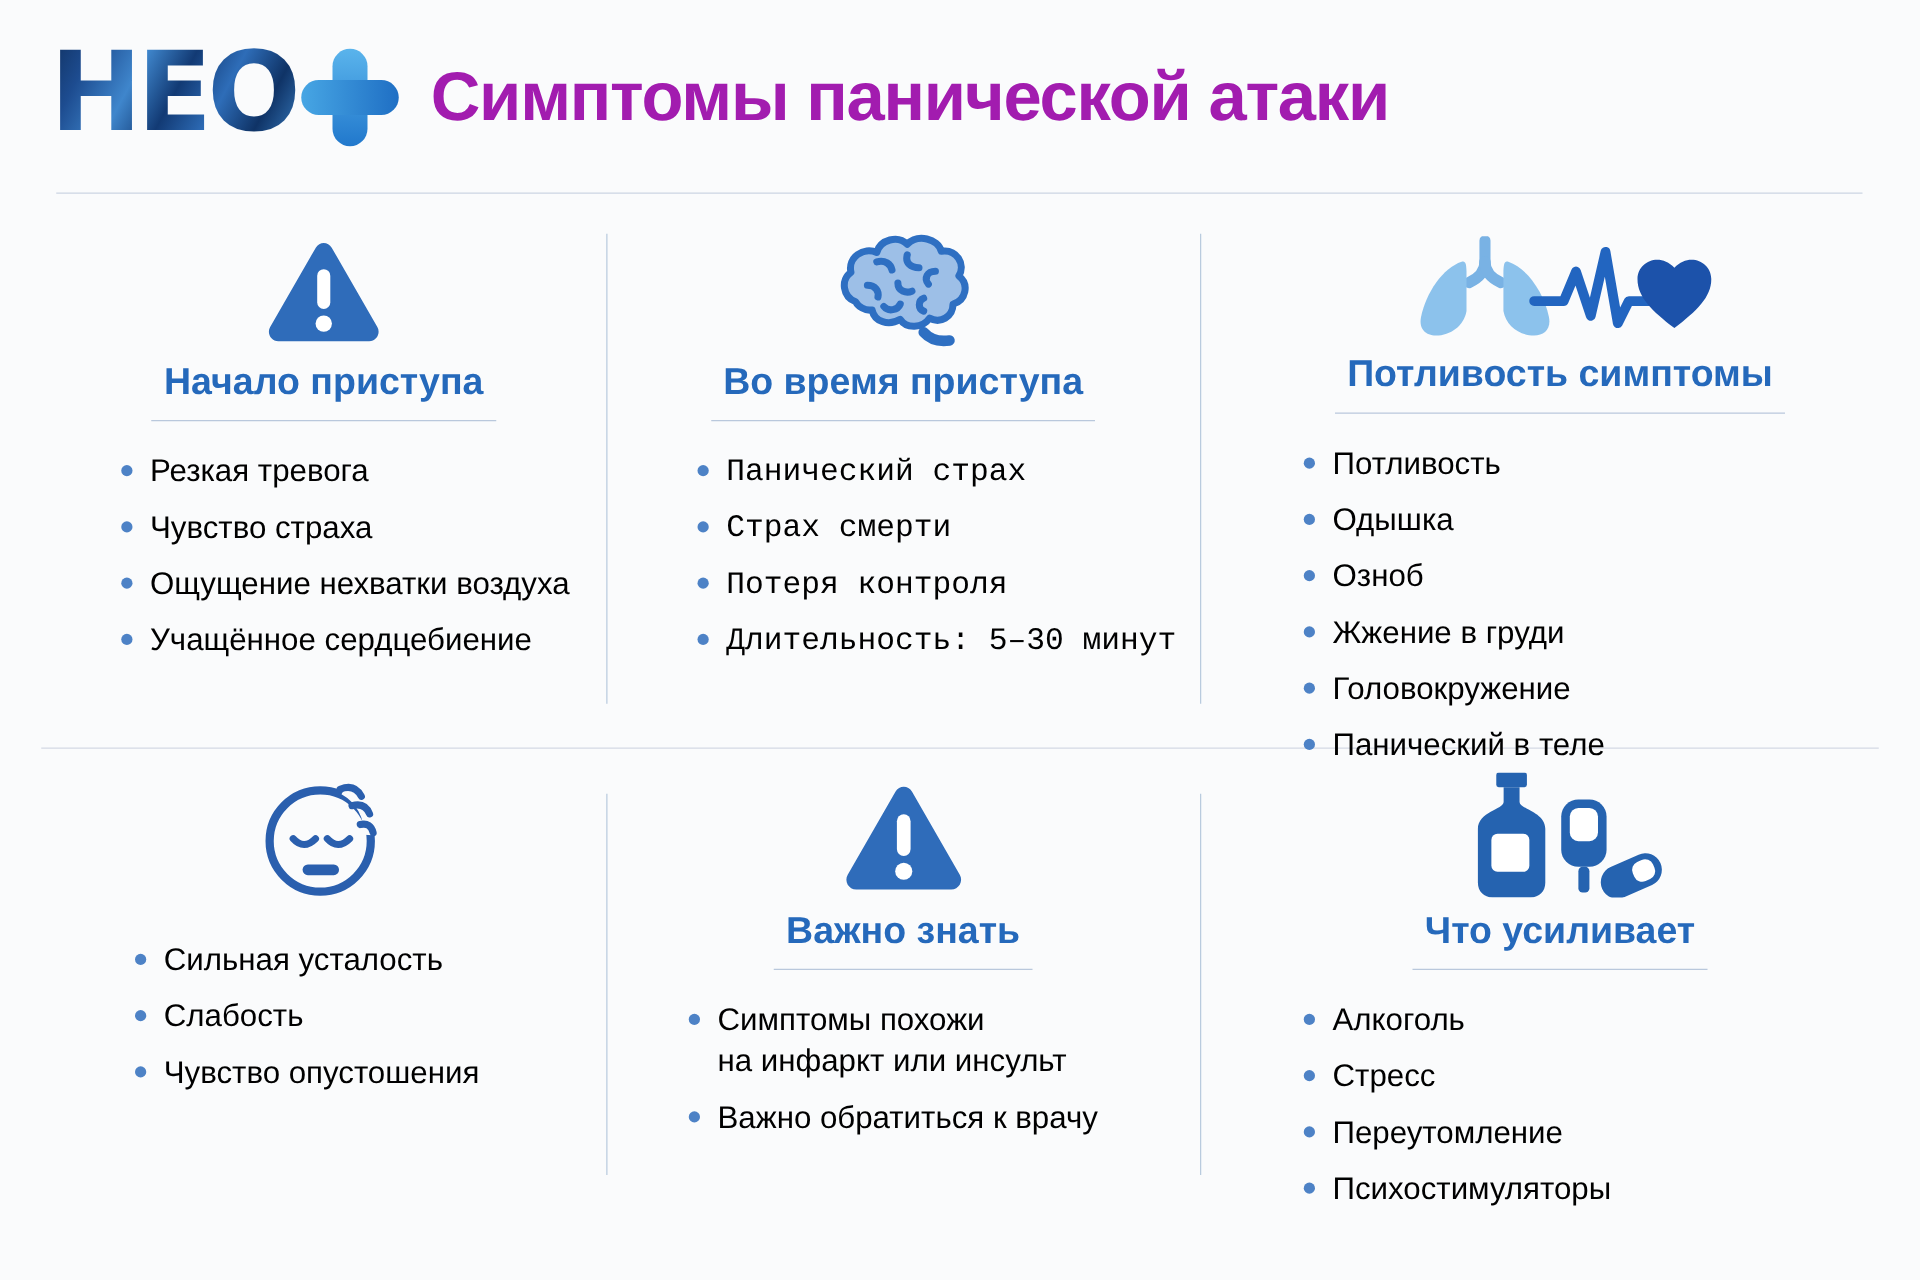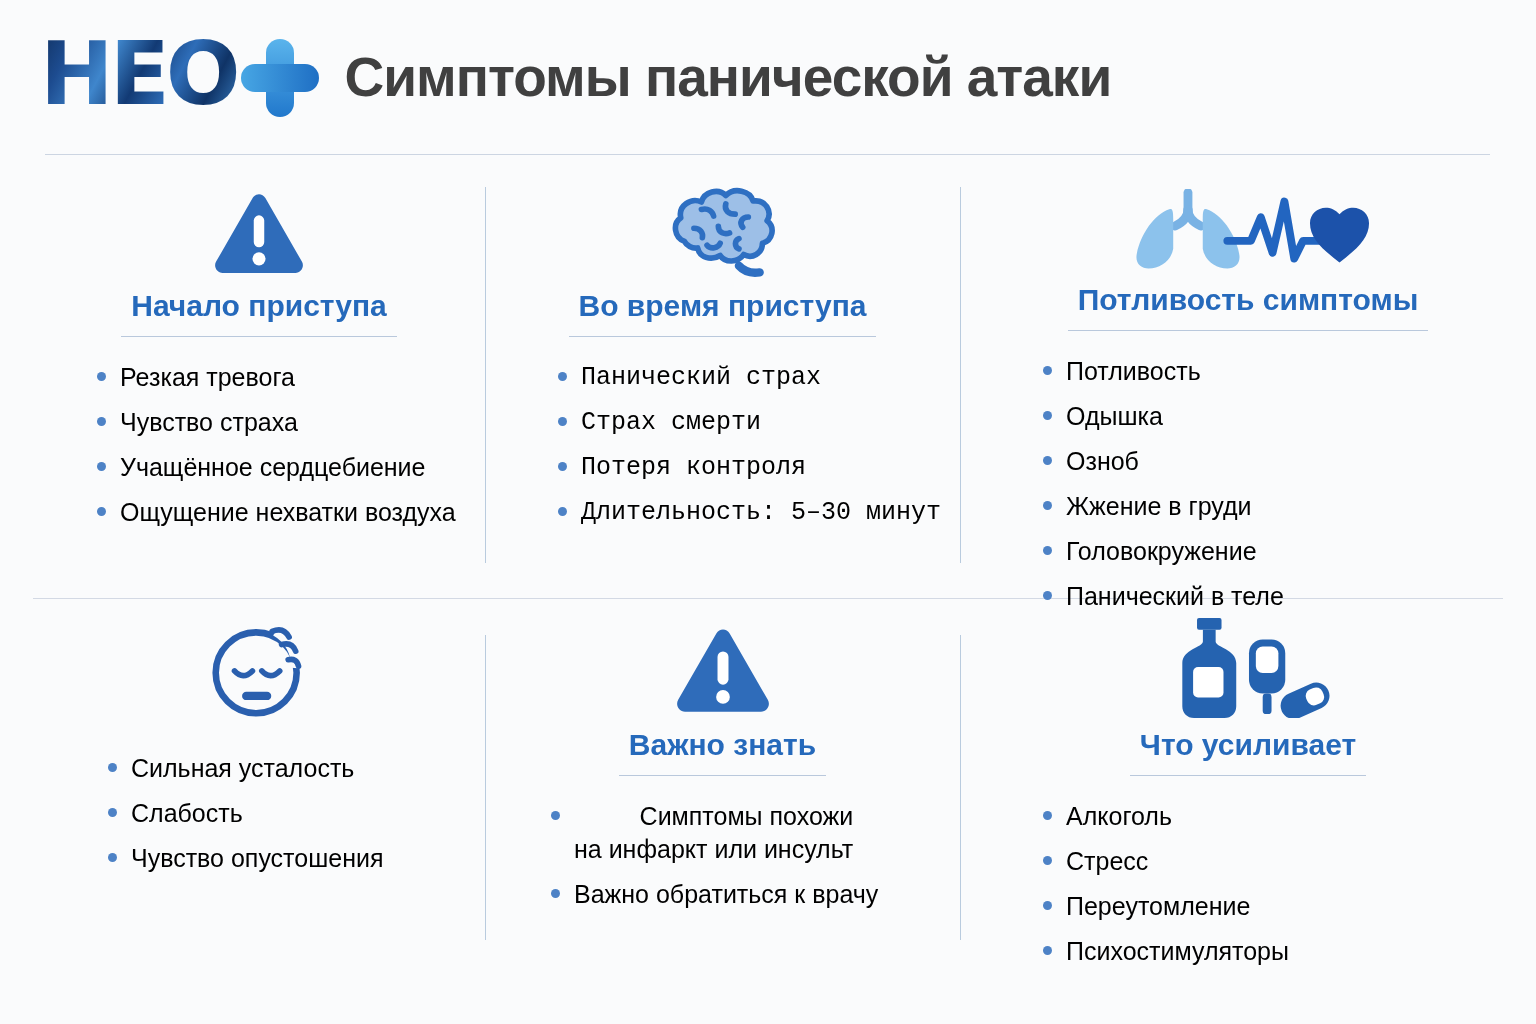--- a/index.html
+++ b/index.html
@@ -31,39 +31,39 @@
     background:linear-gradient(180deg,#5ab4ec,#2178cc);
   }
   .logo-plus::after{
     content:'';position:absolute;top:50%;left:0;transform:translateY(-50%);
     width:78px;height:28px;border-radius:15px;
     background:linear-gradient(90deg,#47a6e4,#1f6fc4);
   }
   .page-title{
     margin:0 0 0 26px;
     font-size:55px;font-weight:bold;letter-spacing:-1px;
-    color:#404040;
+    color:#a21caf;
   }
   .header-rule{margin:0 46px 0 45px;height:1px;background:#ccd5e2;}
 
   
   .grid{
     position:relative;
     display:grid;
     grid-template-columns:452px 475px 576px;
     grid-template-rows:443px 426px;
     margin-left:33px;width:1503px;
   }
   .row-divider{
     position:absolute;left:0;right:33px;top:443px;height:1px;background:#d3d9e4;
   }
   .cell{
     position:relative;
     display:flex;flex-direction:column;align-items:center;
-    box-sizing:border-box;padding-top:34px;text-align:right;
+    box-sizing:border-box;padding-top:34px;
   }
   .cell.r2{padding-top:26px;}
   .cell.vline::before{
     content:'';position:absolute;left:0;top:32px;bottom:35px;width:1px;background:#b9cbde;
   }
   .cell.r2.vline::before{top:37px;bottom:84px;}
 
   .icon-box{height:90px;display:flex;align-items:flex-end;justify-content:center;margin-bottom:10px;}
   .cell.r2 .icon-box{height:94px;}
 
@@ -121,25 +121,25 @@
           <li class="item">
             <span class="bullet"></span>
             <span class="item-text">Резкая тревога</span>
           </li>
           <li class="item">
             <span class="bullet"></span>
             <span class="item-text">Чувство страха</span>
           </li>
           <li class="item">
             <span class="bullet"></span>
+            <span class="item-text">Ощущение нехватки воздуха</span>
+          </li>
+          <li class="item">
+            <span class="bullet"></span>
             <span class="item-text">Учащённое сердцебиение</span>
-          </li>
-          <li class="item">
-            <span class="bullet"></span>
-            <span class="item-text">Ощущение нехватки воздуха</span>
           </li>
         </ul>
     </section>
 
     <section class="cell c2 vline">
       <div class="icon-box">
         <svg width="122" height="94" viewBox="0 0 130 100" aria-hidden="true">
           <path d="M24 60 c-11-4-13-19-4-25 c-3-13 11-22 22-17 c3-11 18-15 26-7 c9-9 26-5 29 6 c13-2 21 11 15 21 c9 7 6 21-5 24 c0 11-11 17-20 12 c-6 9-20 9-25 1 c-10 6-22 2-24-8 c-6 1-12-3-14-7 Z" fill="#9dbfe7" stroke="#2e6fc2" stroke-width="6" stroke-linejoin="round"></path>
           <g fill="none" stroke="#2e6fc2" stroke-width="6" stroke-linecap="round">
             <path d="M42 26 c7-2 12 2 13 7"></path>

